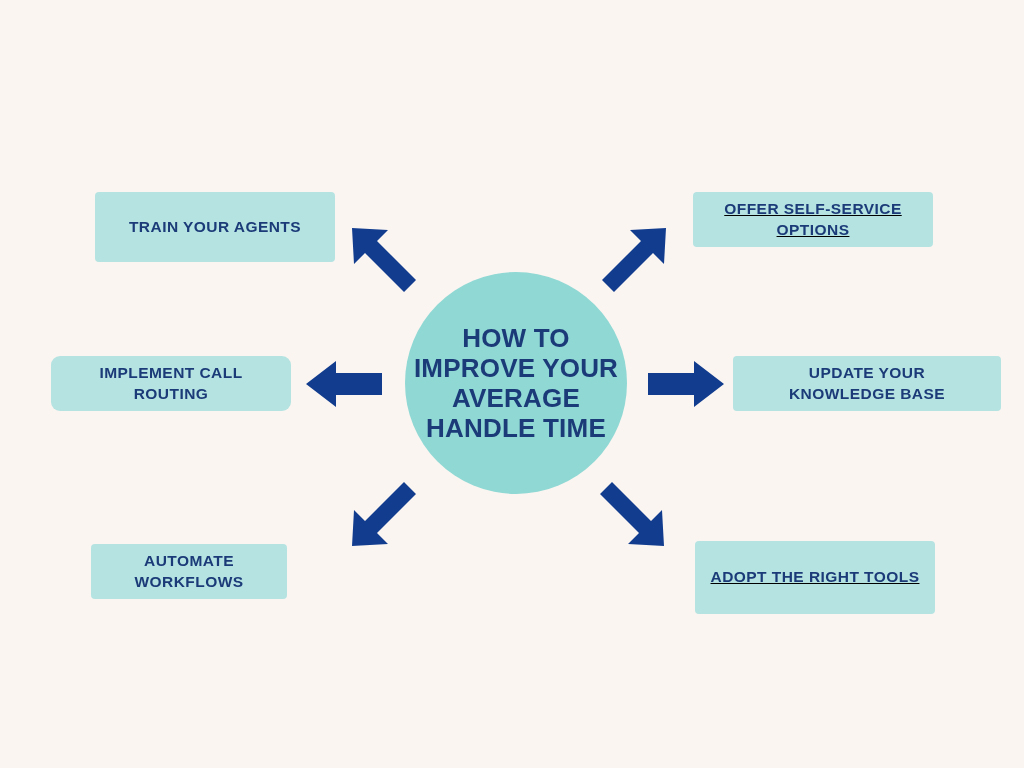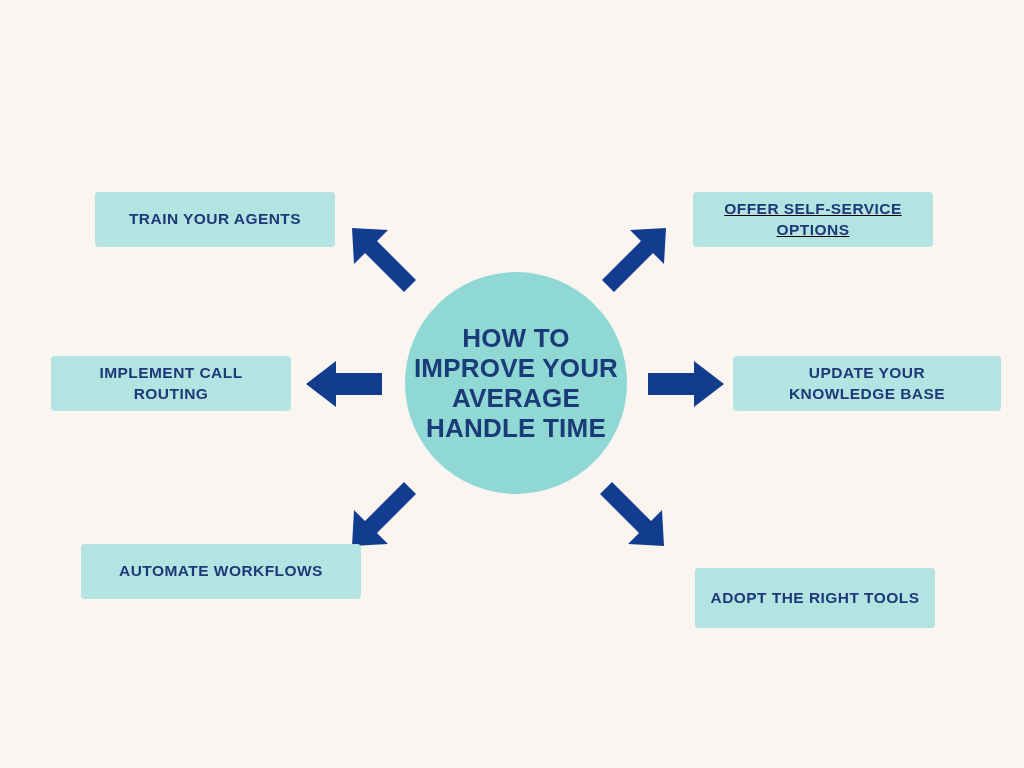--- a/index.html
+++ b/index.html
@@ -63,26 +63,26 @@
     font-size: 15.5px;
     font-weight: bold;
     line-height: 1.35;
     text-align: center;
     letter-spacing: 0.45px;
     white-space: pre-line;
     padding: 0 10px;
   }
 
   
-  #node-train-your-agents      { left: 95px;  top: 192px; width: 240px; height: 55px; align-items: center; }
+  #node-train-your-agents      { left: 95px;  top: 192px; width: 240px; height: 70px; align-items: center; }
   #node-offer-self-service     { left: 693px; top: 192px; width: 240px; height: 55px; text-decoration: underline; }
-  #node-implement-call-routing { left: 51px;  top: 356px; width: 240px; height: 55px; }
+  #node-implement-call-routing { left: 51px;  top: 356px; width: 240px; height: 55px; border-radius: 9px; }
   #node-update-knowledge-base  { left: 733px; top: 356px; width: 268px; height: 55px; }
-  #node-automate-workflows     { left: 81px;  top: 544px; width: 280px; height: 55px; }
-  #node-adopt-right-tools      { left: 695px; top: 568px; width: 240px; height: 60px; }
+  #node-automate-workflows     { left: 91px;  top: 544px; width: 196px; height: 55px; }
+  #node-adopt-right-tools      { left: 695px; top: 541px; width: 240px; height: 73px; text-decoration: underline; }
 
   
   .arrow {
     position: absolute;
     overflow: visible;
   }
   #arrow-up-left    { left: 348px; top: 224px; }
   #arrow-up-right   { left: 598px; top: 224px; }
   #arrow-left       { left: 306px; top: 359px; }
   #arrow-right      { left: 648px; top: 359px; }

